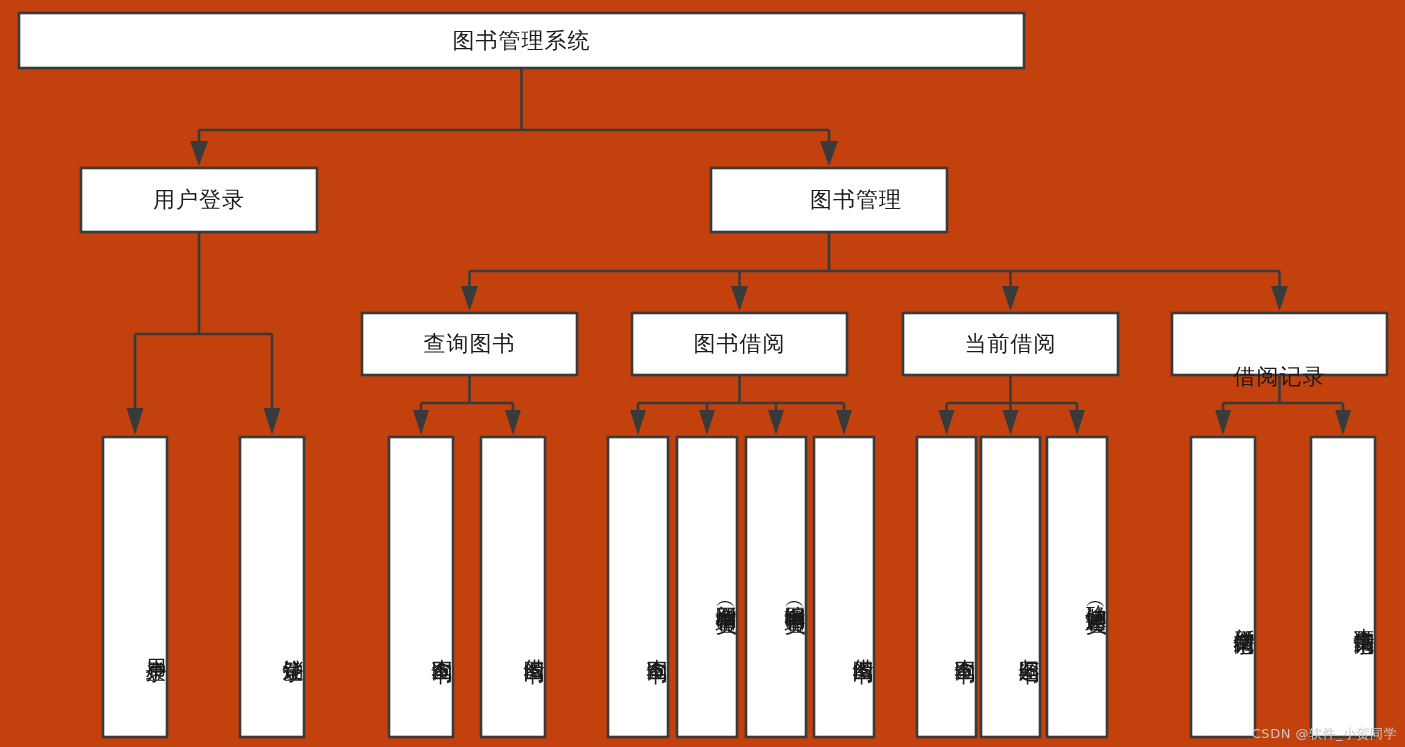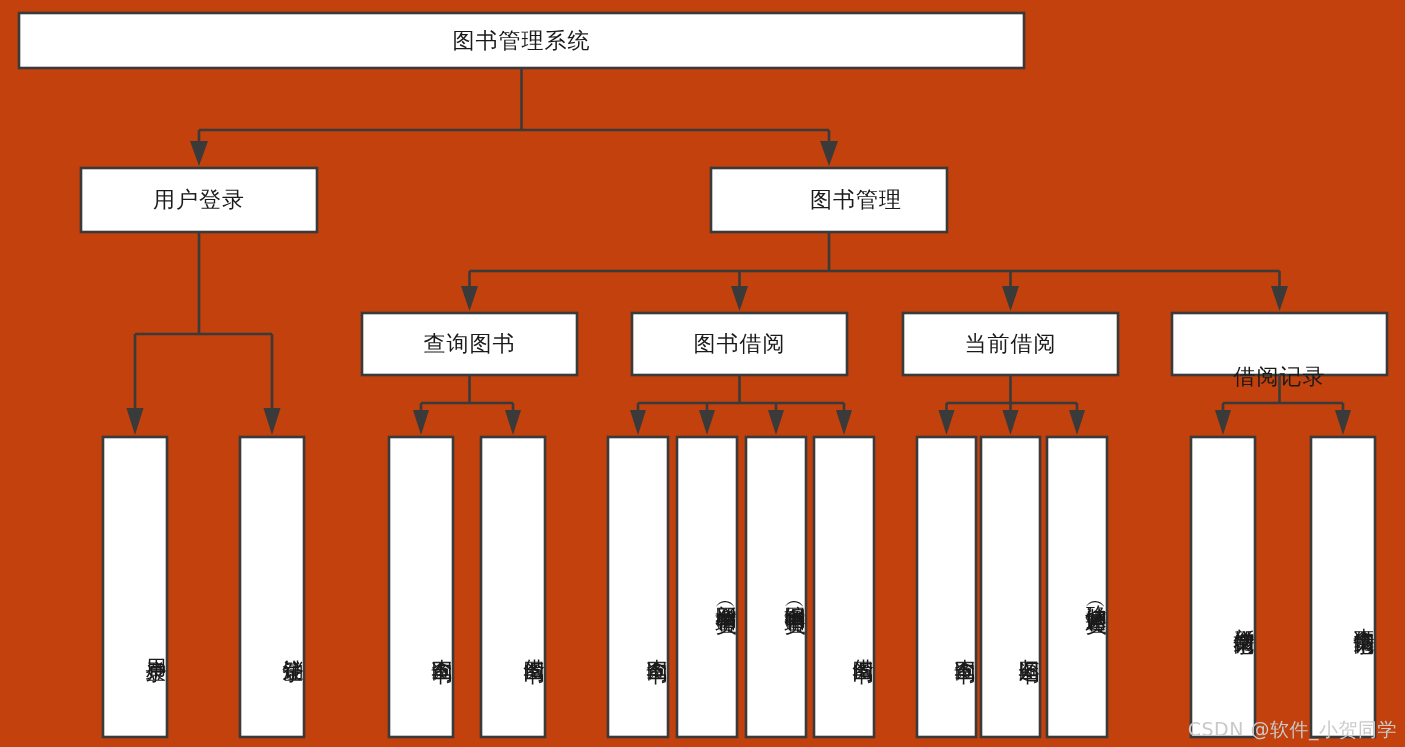--- a/index.html
+++ b/index.html
@@ -66,21 +66,21 @@
     color: #1a1a1a;
     letter-spacing: 1px;
     white-space: nowrap;
     pointer-events: none;
   }
   .watermark {
     position: absolute;
     right: 8px;
     bottom: 4px;
     font-family: "DejaVu Sans", "Liberation Sans", sans-serif;
-    font-size: 19px;
+    font-size: 13px;
     color: #c9c9c9;
     letter-spacing: 0.5px;
     white-space: nowrap;
     pointer-events: none;
   }
 </style>
 </head>
 <body>
 
 <div id="diagram-root">

